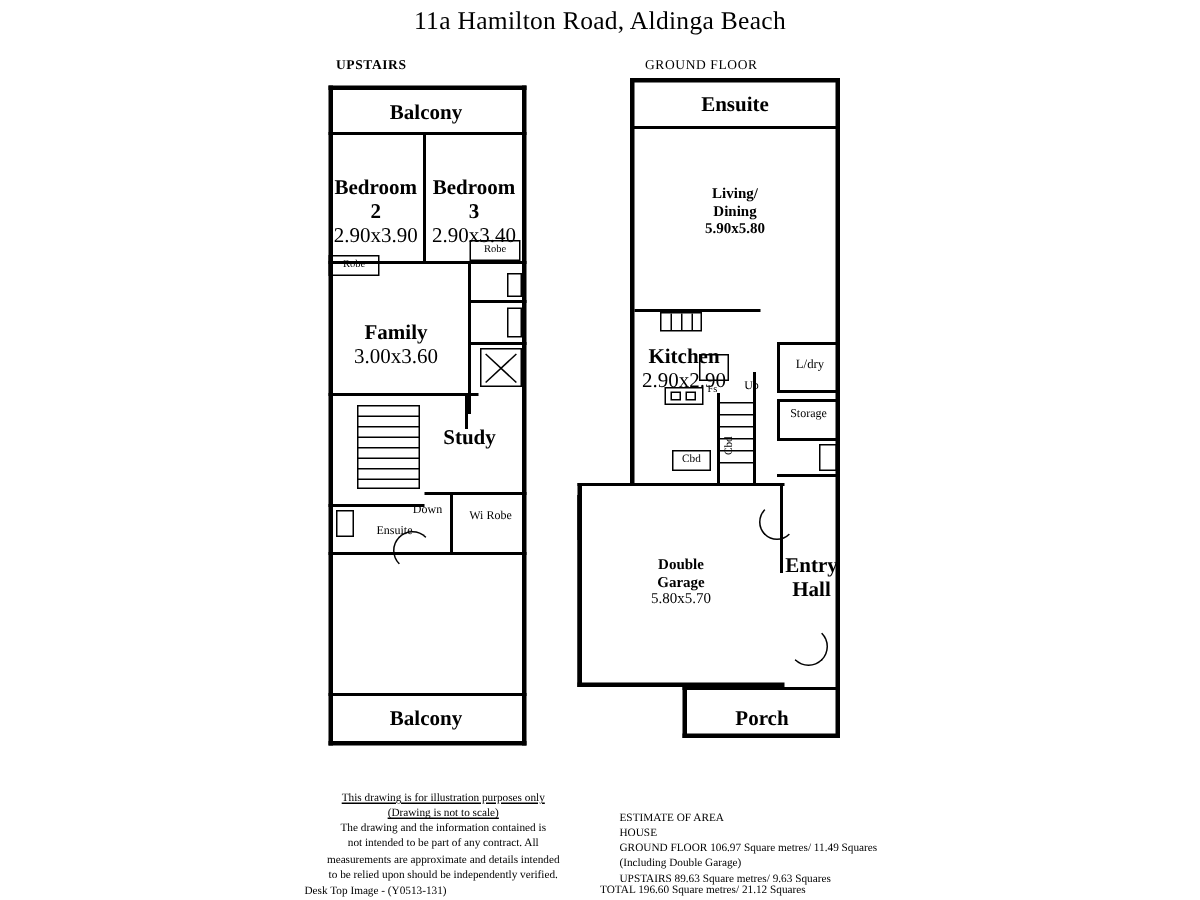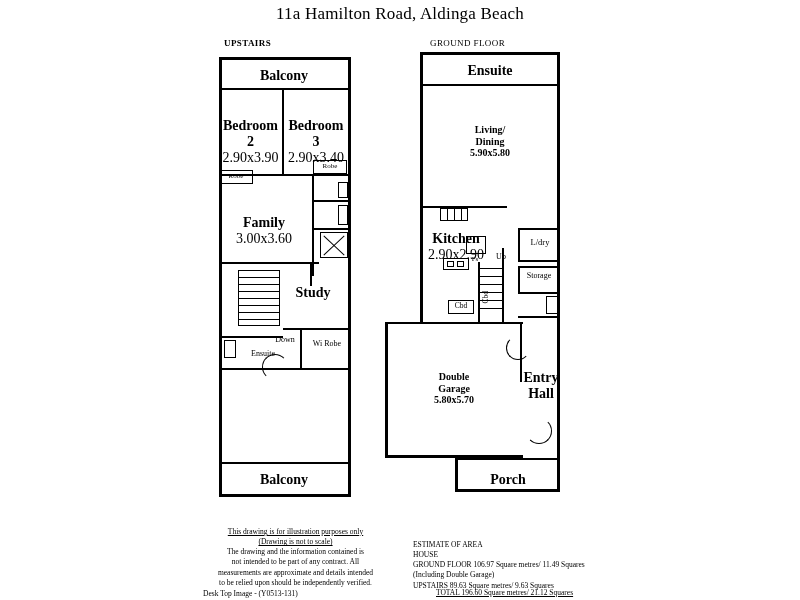--- a/index.html
+++ b/index.html
@@ -239,21 +239,21 @@
   <div class="thinbox" style="left:448px; top:300px; width:26px; height:14px;"></div>
 
   <div class="wall" style="left:385px; top:322px; width:138px; height:2px;"></div>
   <div class="wall" style="left:385px; top:322px; width:3px; height:136px;"></div>
   <div class="wall" style="left:385px; top:455px; width:138px; height:3px;"></div>
   <div class="wall" style="left:385px; top:330px; width:3px; height:30px;"></div>
   <div class="wall" style="left:520px; top:322px; width:2px; height:60px;"></div>
   <div class="room big" style="left:400px; top:371px; width:108px;">
     <b>Double</b><br>
     <b>Garage</b><br>
-    <span style="font-weight:bold;">5.80x5.70</span>
+    <span style="font-weight:normal;">5.80x5.70</span>
   </div>
 
   <div class="room" style="left:522px; top:370px; width:38px;">
     <b>Entry</b><br>
     <b>Hall</b>
   </div>
   <div class="arc" style="left:526px; top:418px; width:26px; height:26px; border-color:#000; border-top-color:transparent; border-left-color:transparent;"></div>
   <div class="arc" style="left:506px; top:336px; width:24px; height:24px; border-color:#000; border-top-color:transparent; border-right-color:transparent;"></div>
 
   <div class="wall" style="left:455px; top:458px; width:105px; height:2px;"></div>
@@ -275,19 +275,19 @@
   </div>
 
   <div class="area" style="left:413px; top:540px; width:230px;">
     <span>ESTIMATE OF AREA</span><br>
     <span>HOUSE</span><br>
     <span>GROUND FLOOR 106.97 Square metres/  11.49 Squares</span><br>
     <span>(Including Double Garage)</span><br>
     <span>UPSTAIRS 89.63 Square metres/  9.63 Squares</span>
   </div>
 
-  <div class="area" style="left:436px; top:588px; width:230px;text-decoration:underline;">
+  <div class="area" style="left:400px; top:588px; width:230px;">
     <span>TOTAL   196.60 Square metres/   21.12 Squares</span>
   </div>
 
   <div class="footer" style="left:203px; top:589px;">Desk Top Image -  (Y0513-131)</div>
 
 </div>
 
 </body></html>

